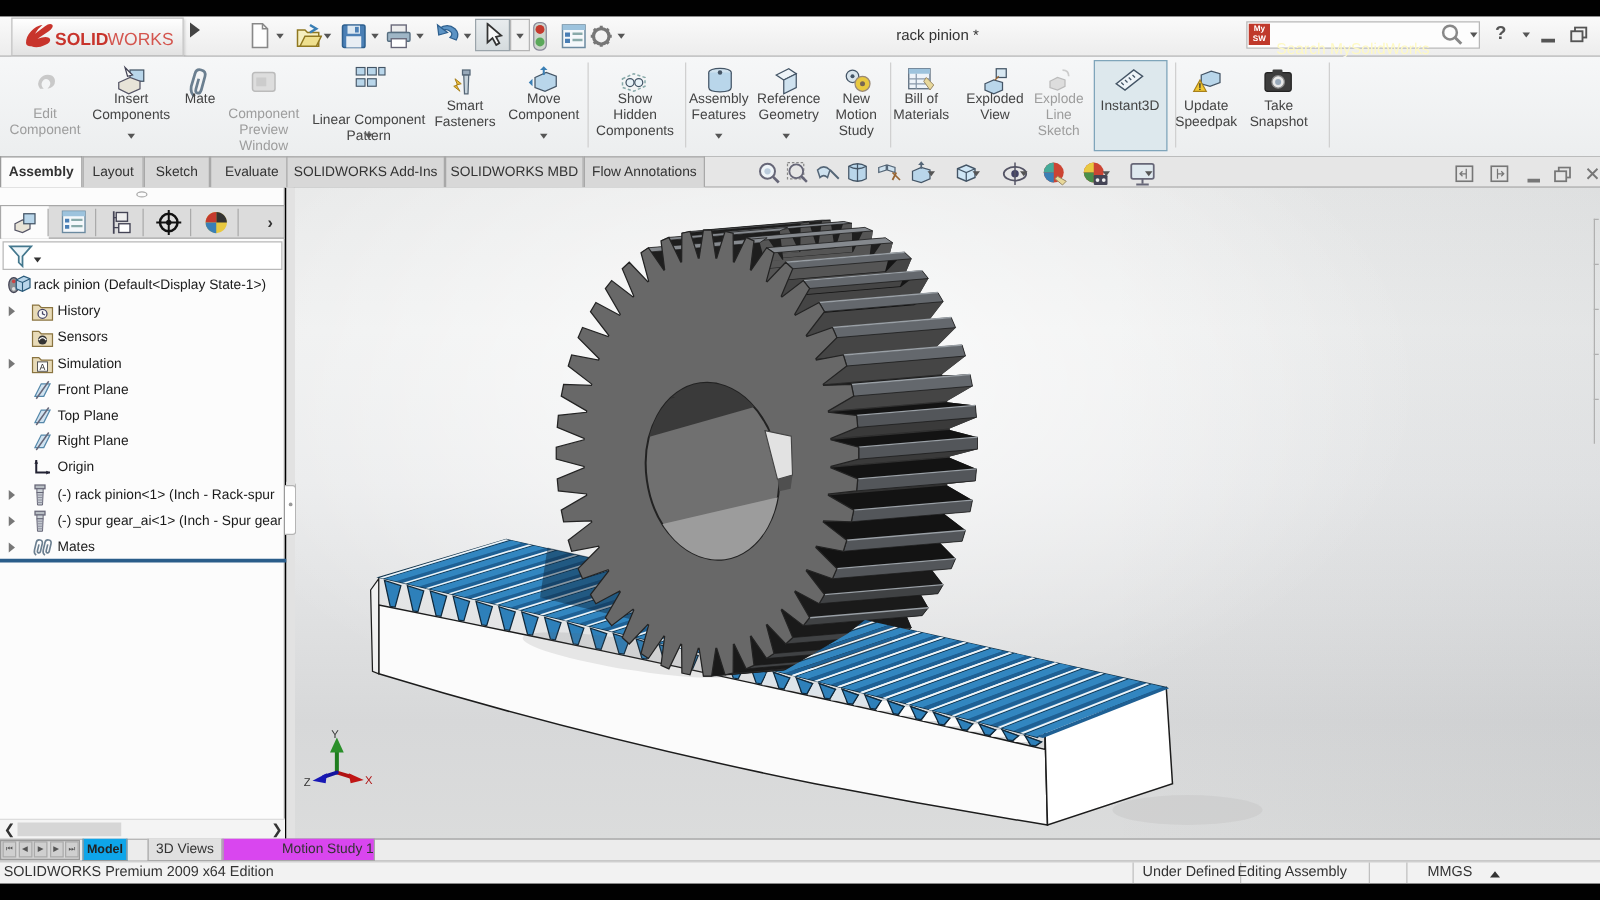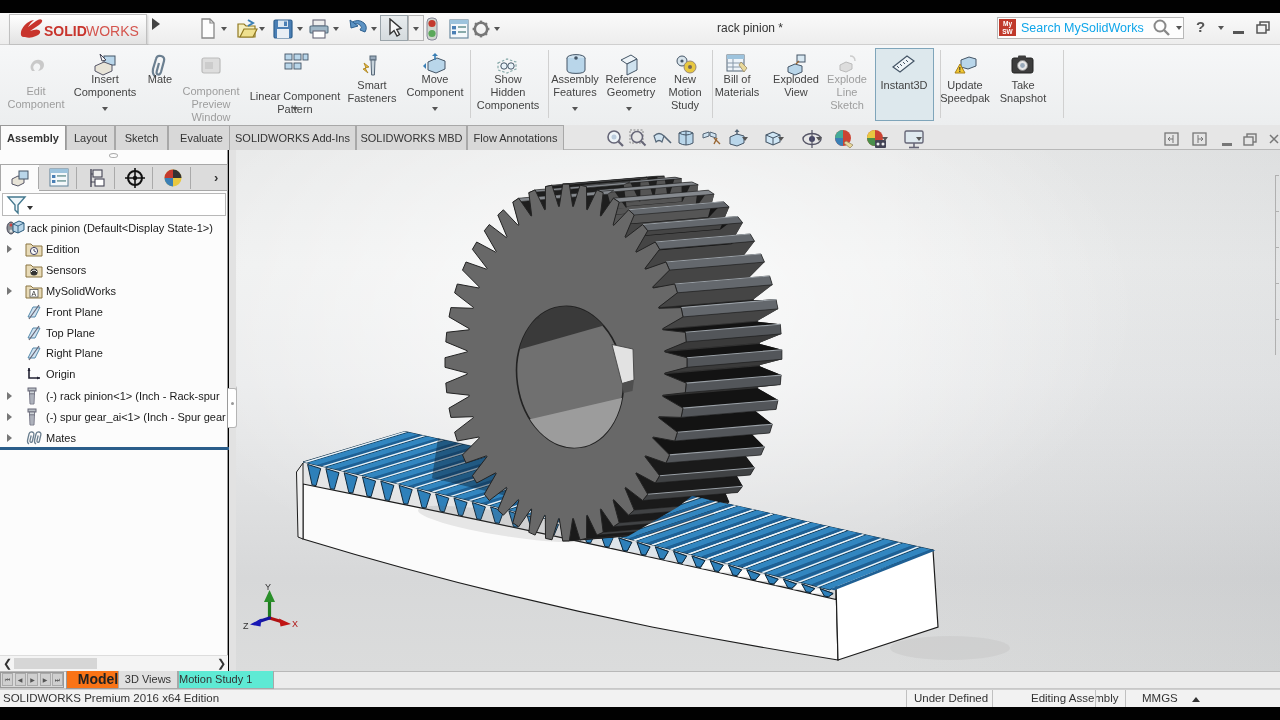--- a/index.html
+++ b/index.html
@@ -85,21 +85,21 @@
       <line x1="2.6" y1="11.0" x2="5.4" y2="11.0"></line>
       <line x1="5.1" y1="5.1" x2="7.0" y2="7.0"></line>
       <line x1="11.0" y1="2.6" x2="11.0" y2="5.4"></line>
       <line x1="16.9" y1="5.1" x2="15.0" y2="7.0"></line>
     </g>
   </svg>
 <div class="caret" style="left:494px;top:27px"></div>
 <div class="abs" style="left:660px;top:21px;width:180px;font-size:12px;color:#333;text-align:center">rack pinion *</div>
 <div class="abs" style="left:997px;top:17px;width:187px;height:22px;background:#fdfdfd;border:1px solid #b8b8b8"></div>
 <div class="abs" style="left:999px;top:19px;width:17px;height:17px;background:#c0392b;color:#fff;font-size:6.5px;font-weight:bold;line-height:8px;text-align:center;padding-top:1px">My<br>SW</div>
-<div class="abs" style="left:1021px;top:21px;font-size:12.5px;color:#0ea5e9">Search MySolidWorks</div>
+<div class="abs" style="left:1021px;top:32px;font-size:12.5px;color:#fef9c3">Search MySolidWorks</div>
 <svg class="ic" style="left:1152px;top:18px" width="20" height="20">
     <circle cx="8" cy="8" r="5.5" fill="none" stroke="#888" stroke-width="2"></circle>
     <line x1="12" y1="12" x2="17" y2="17" stroke="#888" stroke-width="2.4"></line>
   </svg>
 <div class="caret" style="left:1176px;top:26px"></div>
 <div class="abs" style="left:1196px;top:18px;font-size:15px;font-weight:bold;color:#555">?</div>
 <div class="caret" style="left:1218px;top:26px"></div>
 <div class="abs" style="left:1233px;top:31px;width:11px;height:3px;background:#555"></div>
 <svg class="ic" style="left:1256px;top:21px" width="16" height="14">
     <rect x="4" y="1" width="9" height="8" fill="none" stroke="#555" stroke-width="1.5"></rect>
@@ -762,34 +762,34 @@
     <path d="M7 4 L13 1 L18 3 L18 10 L12 13 L7 11 Z" fill="#b9d6ea" stroke="#2a5a7a" stroke-width="1"></path>
     <path d="M7 4 L12 6 L18 3 M12 6 L12 13" fill="none" stroke="#2a5a7a" stroke-width="0.9"></path>
   </svg>
 <div class="treerow" style="top:222px;left:27px;width:210px">rack pinion  (Default&lt;Display State-1&gt;)</div>
 <div class="tri" style="left:7px;top:245px"></div>
 <svg class="ic" style="left:25px;top:241px" width="18" height="16">
     <path d="M1 3 L6 3 L8 5 L17 5 L17 15 L1 15 Z" fill="#e8dbb8" stroke="#8a7440" stroke-width="1"></path>
     <circle cx="9" cy="10" r="3.6" fill="#f8f8f8" stroke="#446" stroke-width="1"></circle>
     <path d="M9 8 L9 10 L11 11" stroke="#446" fill="none"></path>
   </svg>
-<div class="treerow" style="top:243px;left:46px;width:190px;overflow:hidden">Edition</div>
+<div class="treerow" style="top:243px;left:46px;width:190px;overflow:hidden">History</div>
 <svg class="ic" style="left:25px;top:262px" width="18" height="16">
     <path d="M1 3 L6 3 L8 5 L17 5 L17 15 L1 15 Z" fill="#e8dbb8" stroke="#8a7440" stroke-width="1"></path>
     <circle cx="9" cy="10" r="3.6" fill="#333"></circle>
     <path d="M6 10 Q9 6 12 10" stroke="#fff" fill="none" stroke-width="1"></path>
   </svg>
 <div class="treerow" style="top:264px;left:46px;width:190px;overflow:hidden">Sensors</div>
 <div class="tri" style="left:7px;top:287px"></div>
 <svg class="ic" style="left:25px;top:283px" width="18" height="16">
     <path d="M1 3 L6 3 L8 5 L17 5 L17 15 L1 15 Z" fill="#e8dbb8" stroke="#8a7440" stroke-width="1"></path>
     <rect x="5" y="6.5" width="8" height="7.5" fill="#fff" stroke="#555" stroke-width="0.8"></rect>
     <text x="6.5" y="13" font-size="7" fill="#333" font-family="Liberation Sans">A</text>
   </svg>
-<div class="treerow" style="top:285px;left:46px;width:190px;overflow:hidden">MySolidWorks</div>
+<div class="treerow" style="top:285px;left:46px;width:190px;overflow:hidden">Simulation</div>
 <svg class="ic" style="left:25px;top:304px" width="18" height="16">
     <polygon points="3,13 8,3 15,3 10,13" fill="#cfe2f0" stroke="#5588aa" stroke-width="1"></polygon>
     <line x1="14" y1="1" x2="4" y2="15" stroke="#667" stroke-width="1.2"></line>
   </svg>
 <div class="treerow" style="top:306px;left:46px;width:190px;overflow:hidden">Front Plane</div>
 <svg class="ic" style="left:25px;top:325px" width="18" height="16">
     <polygon points="3,13 8,3 15,3 10,13" fill="#cfe2f0" stroke="#5588aa" stroke-width="1"></polygon>
     <line x1="14" y1="1" x2="4" y2="15" stroke="#667" stroke-width="1.2"></line>
   </svg>
 <div class="treerow" style="top:327px;left:46px;width:190px;overflow:hidden">Top Plane</div>
@@ -843,26 +843,26 @@
 <div class="abs" style="left:3px;top:657px;font-size:11px;color:#333">❮</div>
 <div class="abs" style="left:14px;top:658px;width:83px;height:11px;background:#d6d6d6"></div>
 <div class="abs" style="left:217px;top:657px;font-size:11px;color:#333">❯</div>
 <div class="abs" style="left:0;top:671px;width:1280px;height:18px;background:#ececec;border-top:1px solid #b8b8b8;border-bottom:1px solid #c8c8c8"></div>
 <div class="abs" style="left:0;top:672px;width:64px;height:16px;background:#d8d8d8;border:1px solid #999"></div>
 <div class="abs" style="left:2.0px;top:673px;width:11px;height:13px;background:#cfcfcf;border:1px solid #aaa;font-size:6px;color:#555;text-align:center;line-height:13px">⏮</div>
 <div class="abs" style="left:14.5px;top:673px;width:11px;height:13px;background:#cfcfcf;border:1px solid #aaa;font-size:6px;color:#555;text-align:center;line-height:13px">◀</div>
 <div class="abs" style="left:27.0px;top:673px;width:11px;height:13px;background:#cfcfcf;border:1px solid #aaa;font-size:6px;color:#555;text-align:center;line-height:13px">▶</div>
 <div class="abs" style="left:39.5px;top:673px;width:11px;height:13px;background:#cfcfcf;border:1px solid #aaa;font-size:6px;color:#555;text-align:center;line-height:13px">▶</div>
 <div class="abs" style="left:52.0px;top:673px;width:11px;height:13px;background:#cfcfcf;border:1px solid #aaa;font-size:6px;color:#555;text-align:center;line-height:13px">⏭</div>
-<div class="abs" style="left:66px;top:671px;width:64px;height:18px;background:#f97316;border:1px solid #999;border-top:none;font-size:14px;font-weight:bold;color:#222;text-align:center;line-height:17px">Model</div>
+<div class="abs" style="left:66px;top:671px;width:36px;height:18px;background:#0ea5e9;border:1px solid #999;border-top:none;font-size:10px;font-weight:bold;color:#222;text-align:center;line-height:17px">Model</div>
 <div class="abs" style="left:118px;top:671px;width:60px;height:18px;background:#e0e0e0;border:1px solid #a8a8a8;border-top:none;font-size:11px;color:#333;text-align:center;line-height:17px">3D Views</div>
-<div class="abs" style="left:178px;top:671px;width:96px;height:18px;background:#5eead4;border:1px solid #a8a8a8;border-top:none;font-size:11px;color:#333;text-align:left;line-height:17px">Motion Study 1</div>
+<div class="abs" style="left:178px;top:671px;width:122px;height:18px;background:#d946ef;border:1px solid #a8a8a8;border-top:none;font-size:11px;color:#333;text-align:right;line-height:17px">Motion Study 1</div>
 <div class="abs" style="left:0;top:689px;width:1280px;height:18px;background:#f2f2f2;border-top:1px solid #cfcfcf"></div>
-<div class="abs" style="left:3px;top:692px;font-size:11.5px;color:#333">SOLIDWORKS Premium 2016 x64 Edition</div>
+<div class="abs" style="left:3px;top:692px;font-size:11.5px;color:#333">SOLIDWORKS Premium 2009 x64 Edition</div>
 <div class="abs" style="left:906px;top:690px;width:1px;height:17px;background:#c0c0c0"></div>
 <div class="abs" style="left:914px;top:692px;font-size:11.5px;color:#333">Under Defined</div>
 <div class="abs" style="left:992px;top:690px;width:1px;height:17px;background:#c0c0c0"></div>
-<div class="abs" style="left:1031px;top:692px;font-size:11.5px;color:#333">Editing Assembly</div>
+<div class="abs" style="left:990px;top:692px;font-size:11.5px;color:#333">Editing Assembly</div>
 <div class="abs" style="left:1095px;top:690px;width:1px;height:17px;background:#c0c0c0"></div>
 <div class="abs" style="left:1125px;top:690px;width:1px;height:17px;background:#c0c0c0"></div>
 <div class="abs" style="left:1142px;top:692px;font-size:11.5px;color:#333">MMGS</div>
 <div class="abs" style="left:1192px;top:697px;width:0;height:0;border-left:4px solid transparent;border-right:4px solid transparent;border-bottom:5px solid #333"></div>
 <div class="abs" style="left:0;top:707px;width:1280px;height:13px;background:#010101"></div>
 <div class="abs" style="left:0;top:0;width:1280px;height:13px;background:#010101"></div>
 </body></html>

